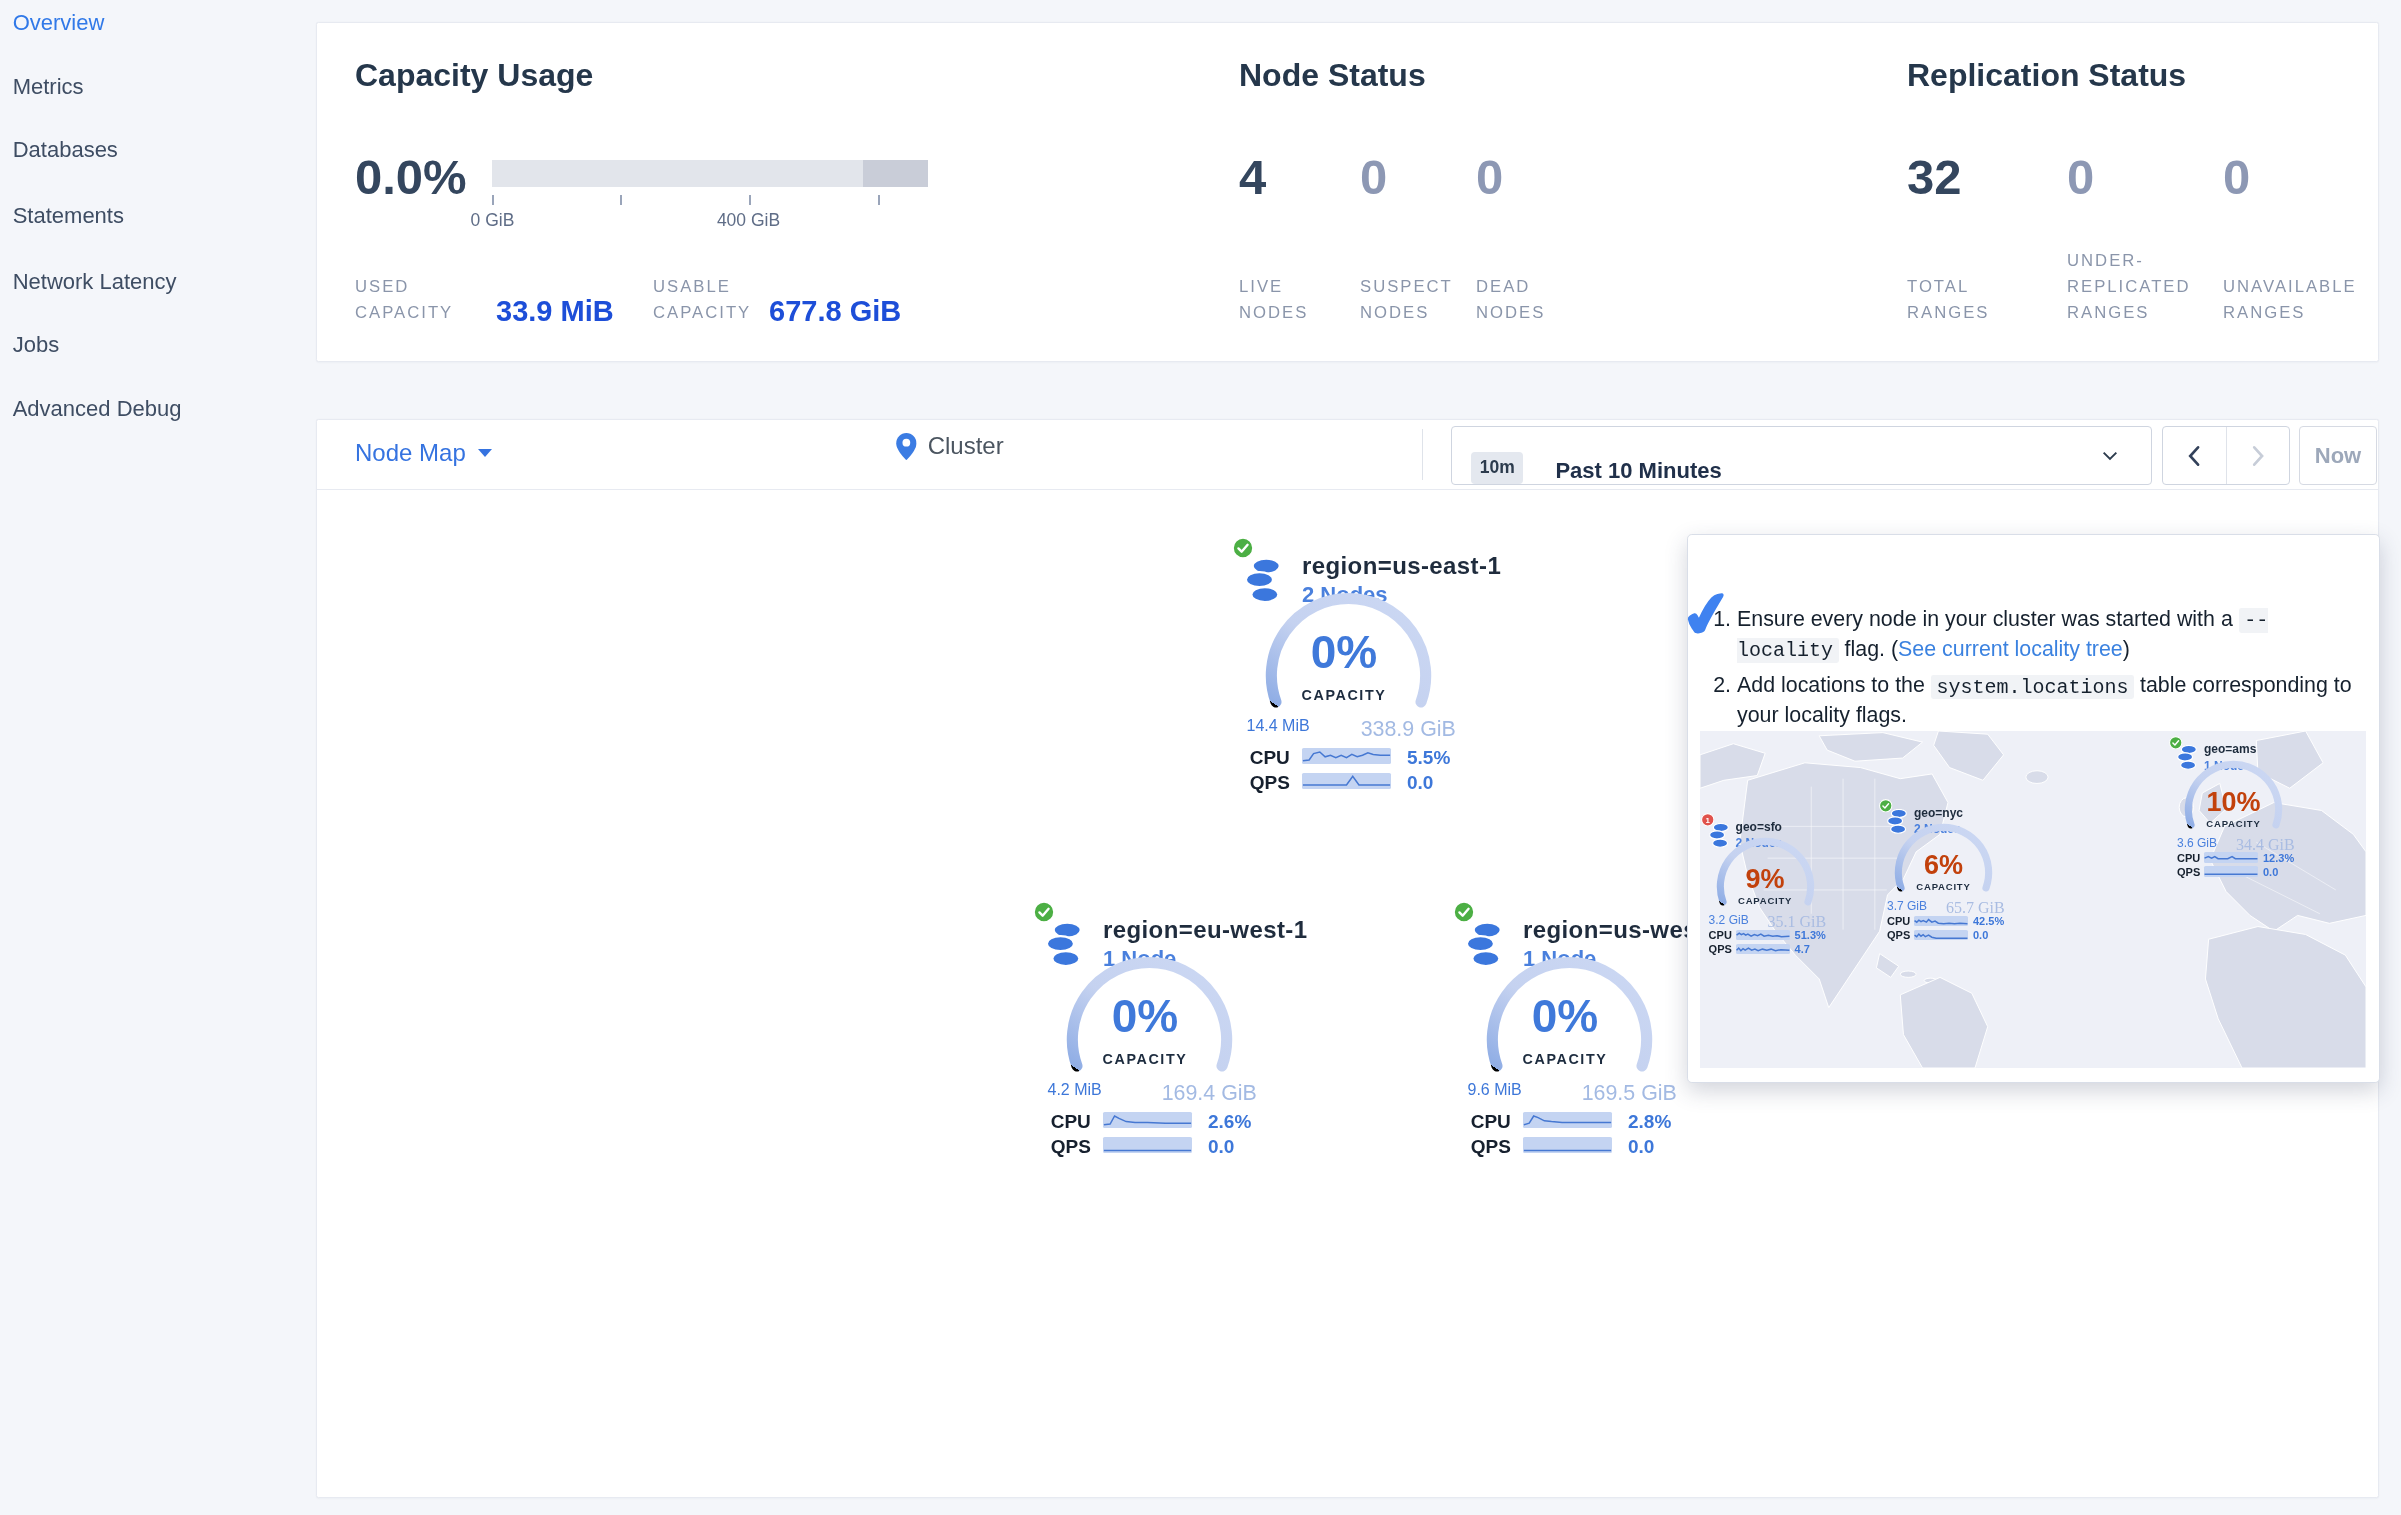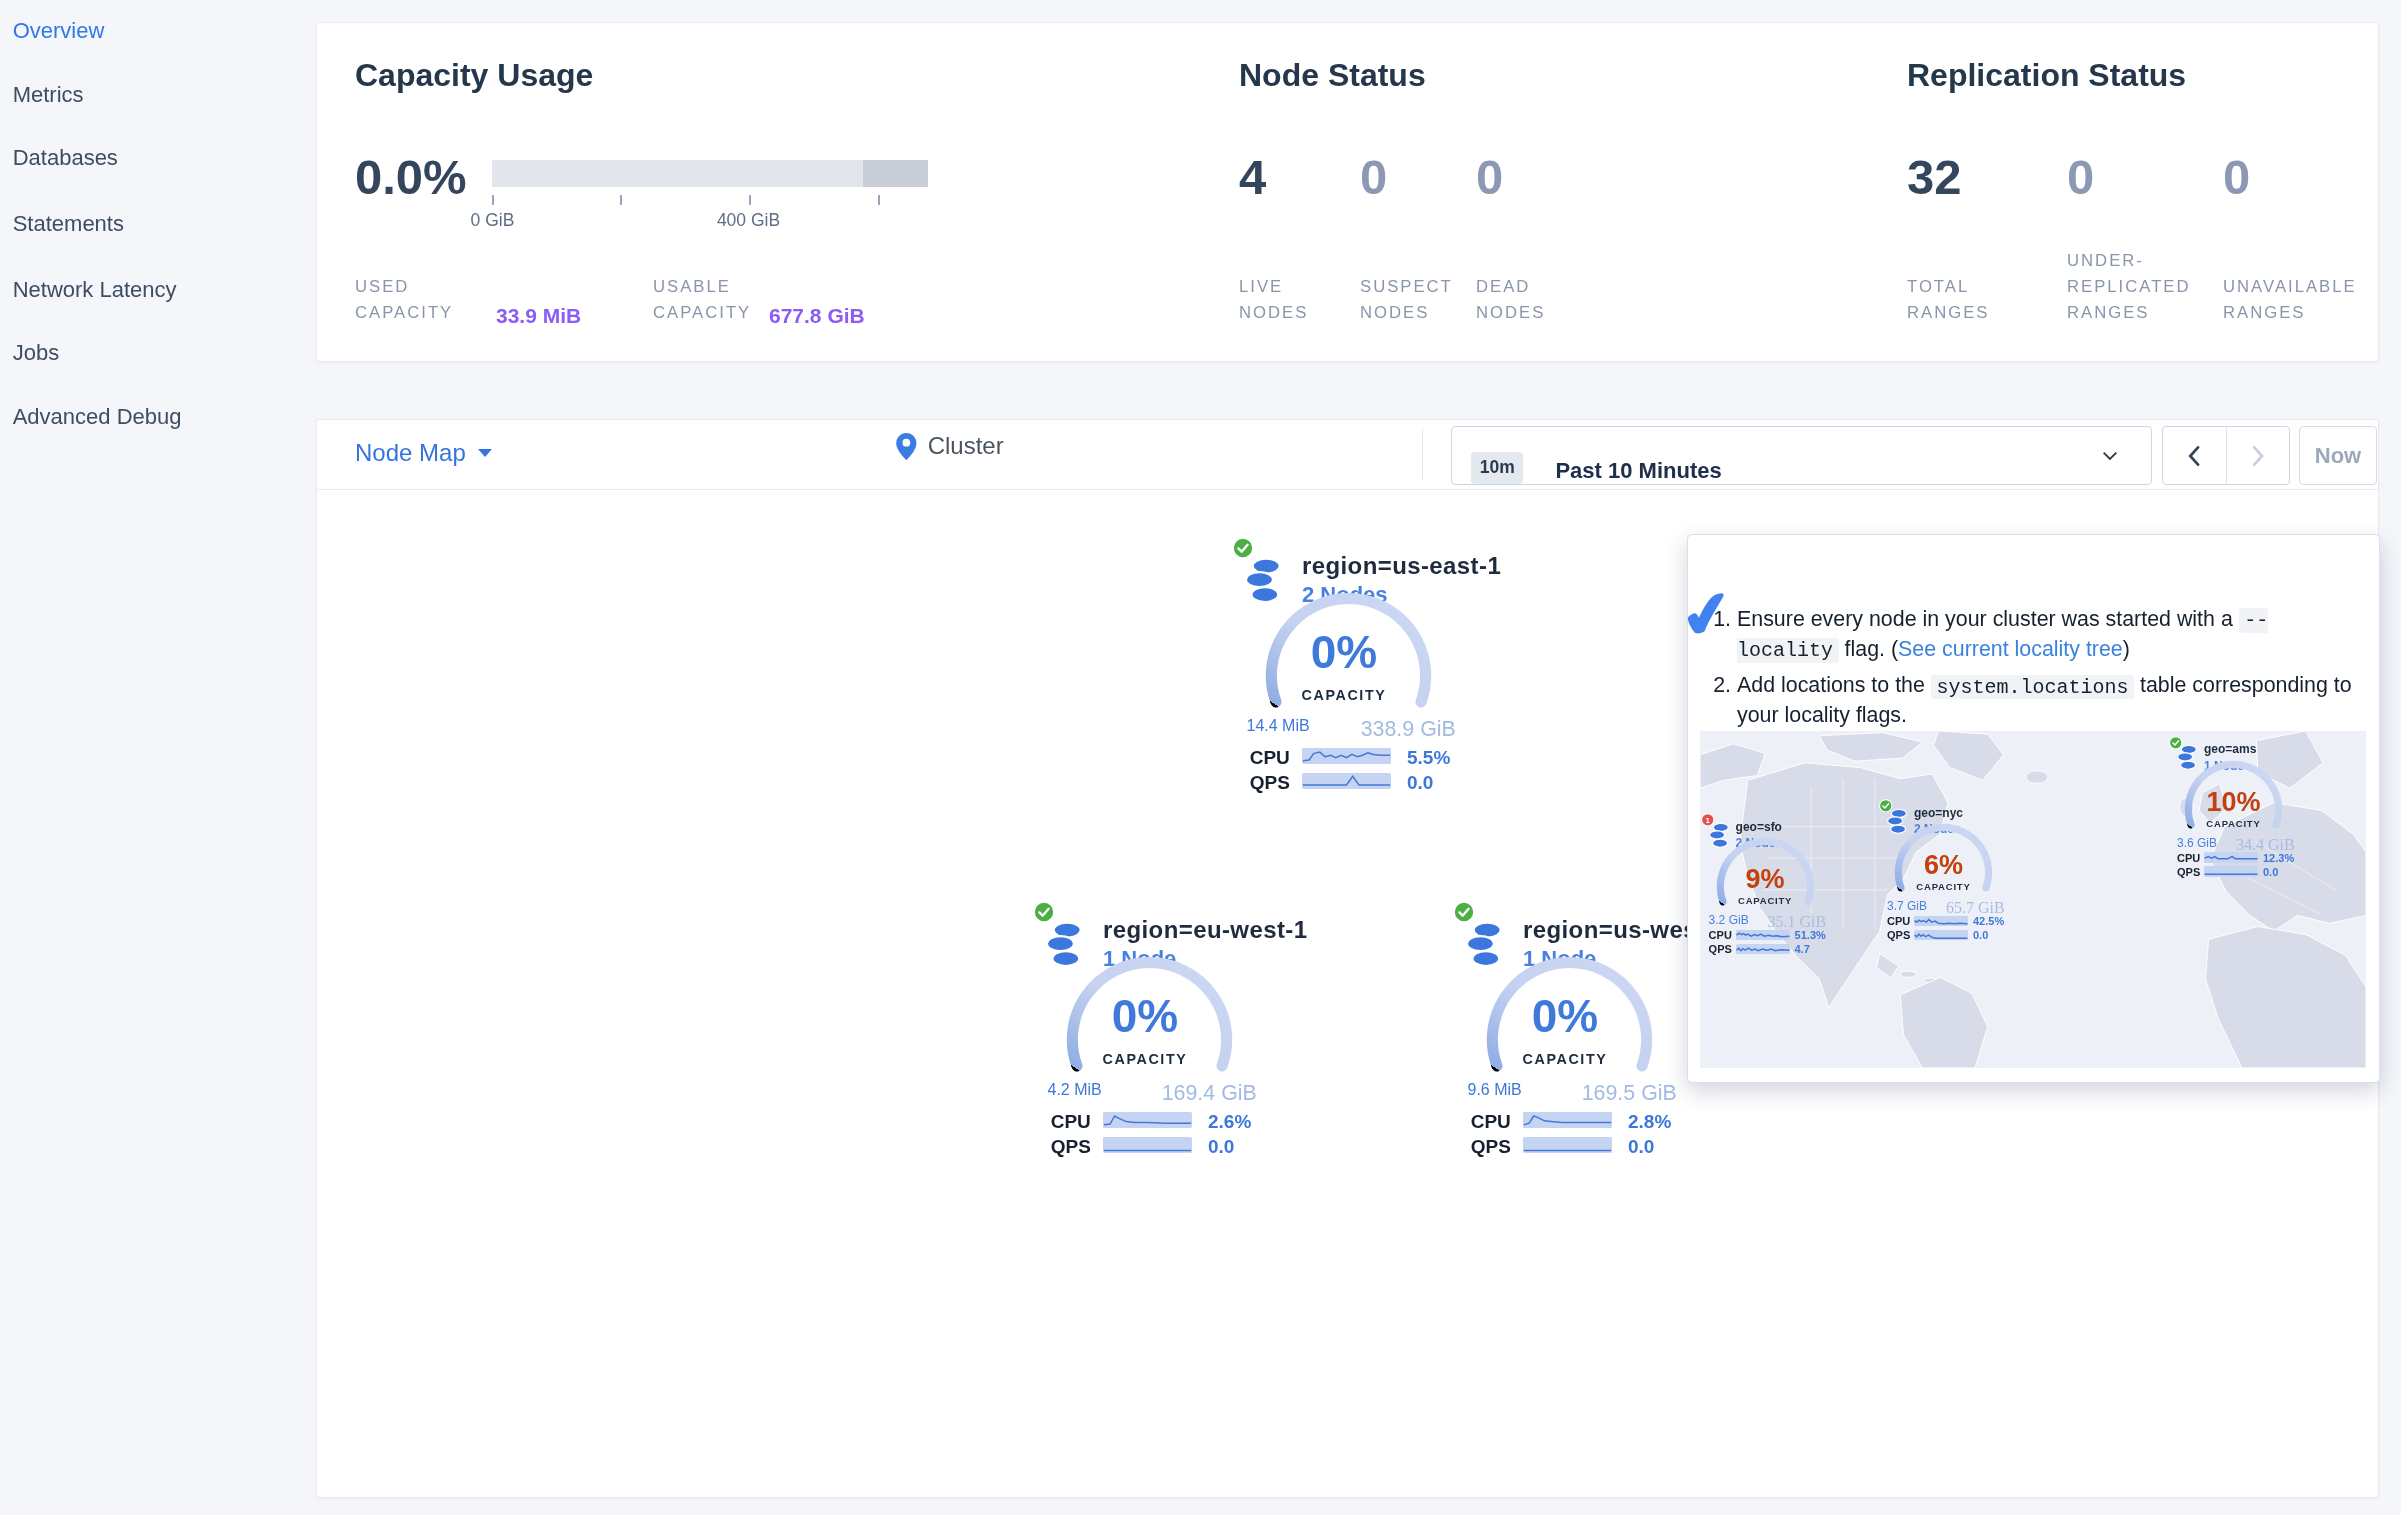--- a/index.html
+++ b/index.html
@@ -8,25 +8,25 @@
     background:#f4f6fa;
     font-family:"Liberation Sans", sans-serif;
     color:#34465e;
   }
   .t{position:absolute;white-space:nowrap;}
   .card{position:absolute;background:#fff;border:0.8px solid #e7eaf1;border-radius:2.4px;box-shadow:0 0.8px 1.6px rgba(60,70,100,.04);}
   .sec-title{font-size:32px;font-weight:bold;color:#25374b;}
   .bignum{font-size:49px;font-weight:bold;color:#34465e;}
   .bignum.muted{color:#8d98b4;}
   .stat-label{position:absolute;font-size:16.7px;letter-spacing:2px;line-height:26px;color:#8a95aa;white-space:normal;}
-  .stat-value{position:absolute;font-size:21px;font-weight:bold;color:#8b5cf6;white-space:nowrap;}
+  .stat-value{position:absolute;font-size:29px;font-weight:bold;color:#1d4ed8;white-space:nowrap;}
   .tick{position:absolute;width:1.6px;height:10.3px;background:#9aa5ba;}
   .tick-label{position:absolute;font-size:17.5px;color:#5f6d87;text-align:center;}
   
-  .side-item{position:absolute;left:12.7px;font-size:22px;font-weight:500;color:#3e4d63;cursor:pointer;margin-top:8px;}
+  .side-item{position:absolute;left:12.7px;font-size:22px;font-weight:500;color:#3e4d63;cursor:pointer;}
   .side-item.active{color:#3179e8;}
   
   .toolbar-border{position:absolute;left:317px;top:489px;width:2061px;height:0.8px;background:#e7eaf1;}
   .vdiv{position:absolute;width:0.8px;background:#dfe3ea;}
   .nodemap-label{font-size:24px;font-weight:500;color:#3573e0;display:flex;align-items:center;gap:12.7px;cursor:pointer;}
   .caret-down{width:0;height:0;border-left:7.1px solid transparent;border-right:7.1px solid transparent;border-top:8.7px solid #3573e0;}
   .crumb{display:flex;align-items:center;gap:11px;font-size:24px;color:#4b5560;cursor:pointer;}
   .timebox{position:absolute;display:flex;align-items:flex-end;background:#fff;border:0.8px solid #cfd5e0;border-radius:4px;cursor:pointer;}
   .badge10m{background:#e4e8ef;border-radius:4px;font-size:17.5px;font-weight:bold;color:#2c3b4d;padding:5.6px 8.7px;}
   .range-text{font-size:22px;font-weight:600;color:#20304a;}

